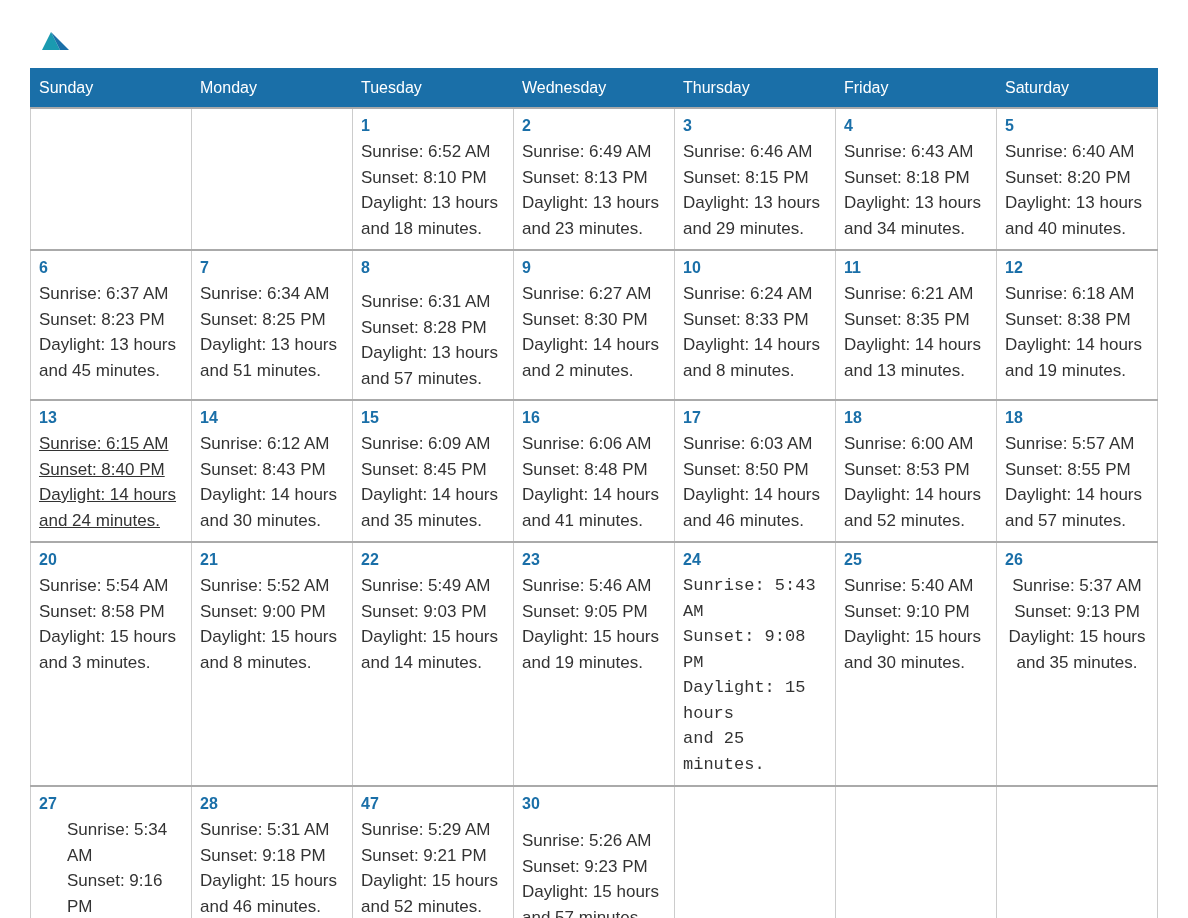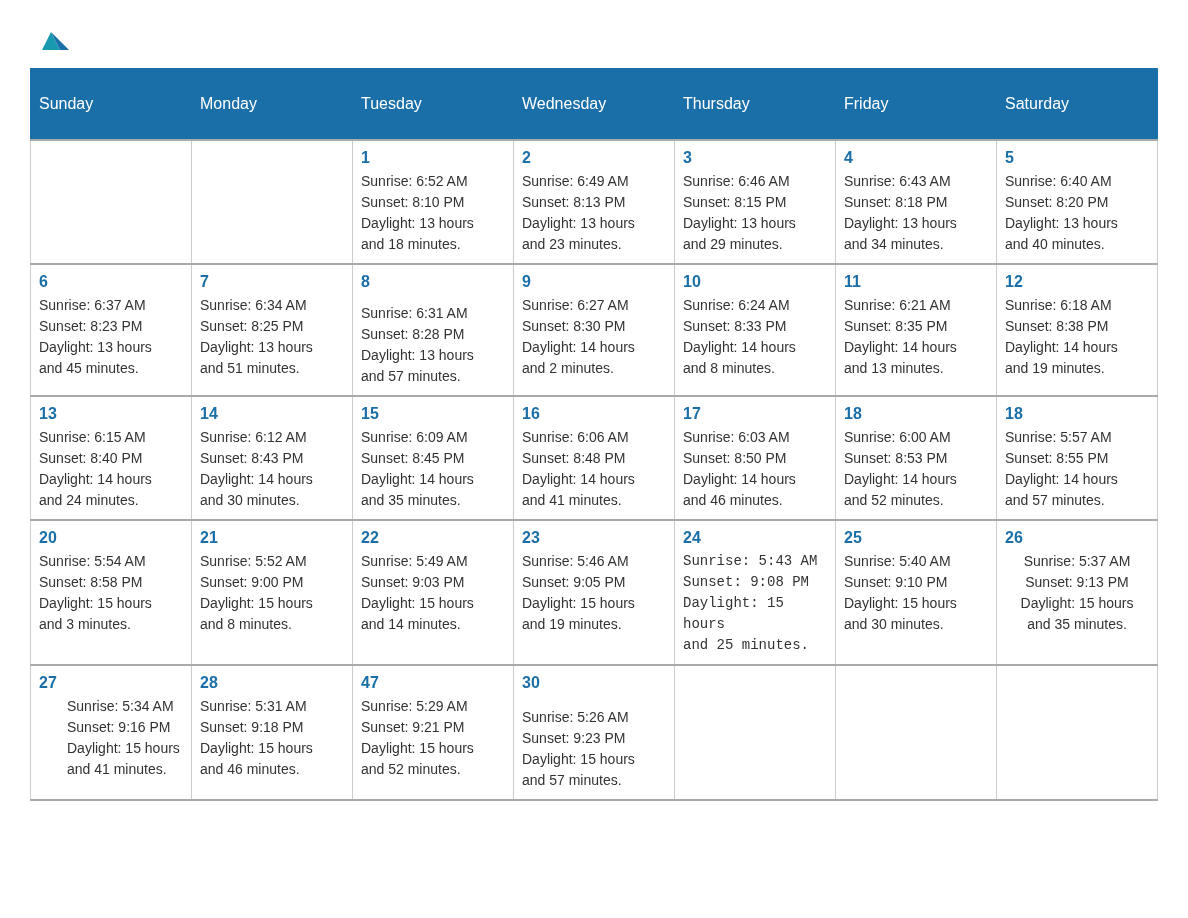--- a/index.html
+++ b/index.html
@@ -47,21 +47,21 @@
       margin-top: 4px;
     }
     .calendar {
       width: 100%;
       border-collapse: collapse;
       border: 1px solid #ccc;
     }
     .calendar th {
       background-color: #1a6fa8;
       color: #fff;
-      padding: 26px 8px;
+      padding: 10px 8px;
       text-align: left;
       font-size: 16px;
       font-weight: normal;
       border: 1px solid #1a6fa8;
     }
     .calendar td {
       vertical-align: top;
       padding: 8px;
       border: 1px solid #ccc;
       width: calc(100% / 7);
@@ -71,21 +71,21 @@
     }
     .day-number {
       font-size: 16px;
       color: #1a6fa8;
       font-weight: bold;
       display: block;
       margin-bottom: 4px;
     }
     .day-info {
       color: #333;
-      font-size: 14px;
+      font-size: 17px;
       line-height: 1.5;
     }
     .empty-cell {
       background: #fff;
     }
     tr {
       border-bottom: 2px solid #aaa;
     }
   </style>
 </head>
@@ -208,21 +208,21 @@
           <span class="day-number">12</span>
           <div class="day-info" style="white-space: pre-line;">Sunrise: 6:18 AM
 Sunset: 8:38 PM
 Daylight: 14 hours
 and 19 minutes.</div>
         </td>
       </tr>
       <tr>
         <td>
           <span class="day-number">13</span>
-          <div class="day-info" style="white-space: pre-line;">Sunrise: 6:15 AM
+          <div class="day-info" style="white-space: pre-line; text-decoration: underline;">Sunrise: 6:15 AM
 Sunset: 8:40 PM
 Daylight: 14 hours
 and 24 minutes.</div>
         </td>
         <td>
           <span class="day-number">14</span>
           <div class="day-info" style="white-space: pre-line;">Sunrise: 6:12 AM
 Sunset: 8:43 PM
 Daylight: 14 hours
 and 30 minutes.</div>

